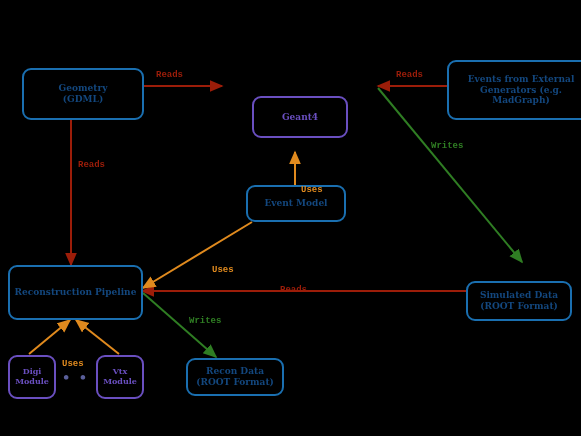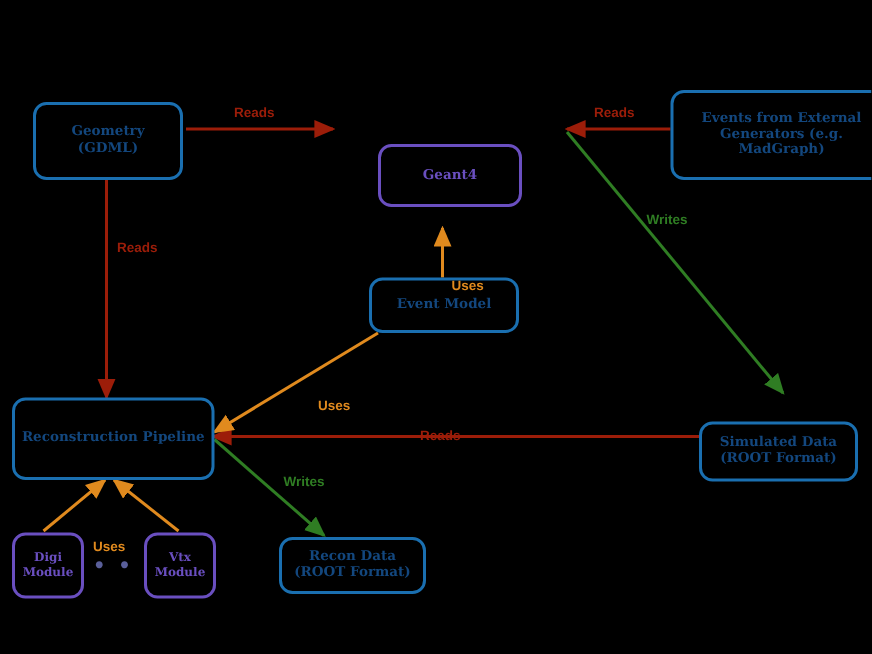--- a/index.html
+++ b/index.html
@@ -47,21 +47,21 @@
     color: #6a4fc0;
   }
   .node .label {
     display: block;
     width: 100%;
     white-space: pre-line;
     font-weight: bold;
   }
   .edge-label {
     position: absolute;
-    font-family: Liberation Sans, sans-serif;
+    font-family: Liberation Mono, monospace;
     font-weight: bold;
     font-size: 9px;
     white-space: nowrap;
     background: transparent;
   }
   .lbl-reads  { color: #9c1d09; }
   .lbl-writes { color: #2f7d23; }
   .lbl-uses   { color: #e08a1e; margin-top: 25px; }
   .dots {
     position: absolute;
@@ -104,21 +104,21 @@
 
     <line x1="252" y1="222" x2="143" y2="288" stroke="#e08a1e" stroke-width="2" marker-end="url(#arrow-orange)"></line>
 
     <line x1="143" y1="293" x2="216" y2="357" stroke="#2f7d23" stroke-width="2" marker-end="url(#arrow-green)"></line>
 
     <line x1="29" y1="354" x2="70" y2="320" stroke="#e08a1e" stroke-width="2" marker-end="url(#arrow-orange)"></line>
 
     <line x1="119" y1="354" x2="76" y2="320" stroke="#e08a1e" stroke-width="2" marker-end="url(#arrow-orange)"></line>
   </svg>
 
-  <div class="node node-blue" style="left:22px; top:68px; width:100px; height:52px; font-size:9px;">
+  <div class="node node-blue" style="left:22px; top:68px; width:122px; height:52px; font-size:9px;">
     <span class="label">Geometry
 (GDML)</span>
   </div>
 
 
   <div class="node node-purple" style="left:252px; top:96px; width:96px; height:42px; font-size:9px;">
     <span class="label">Geant4</span>
   </div>
 
   <div class="node node-blue" style="left:447px; top:60px; width:148px; height:60px; font-size:9px;">

